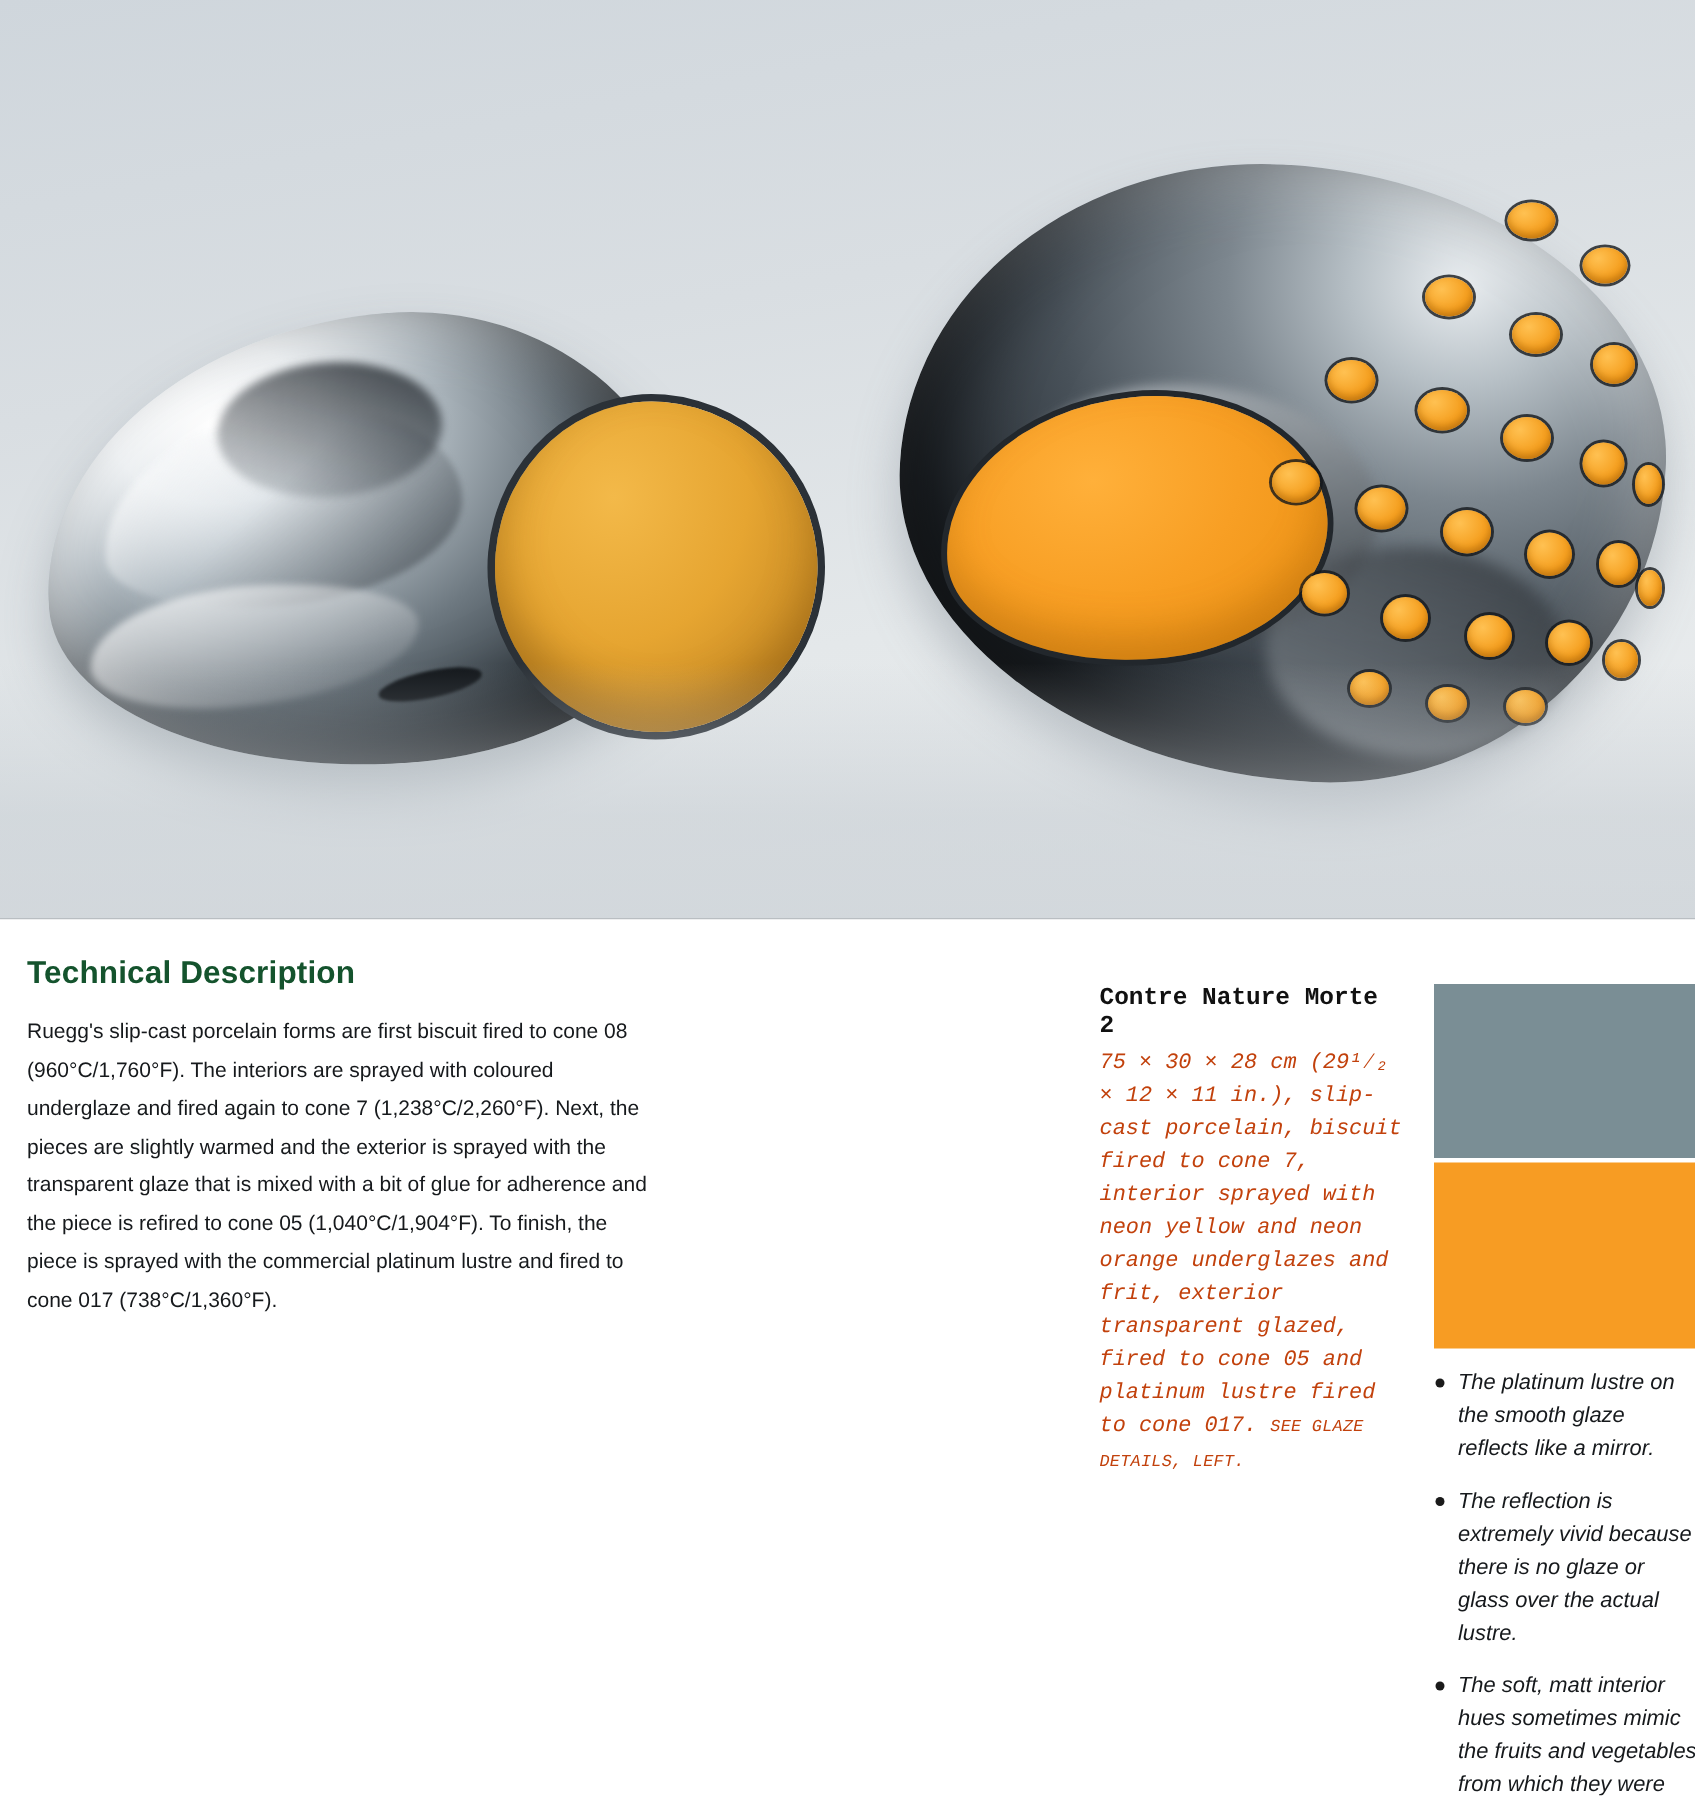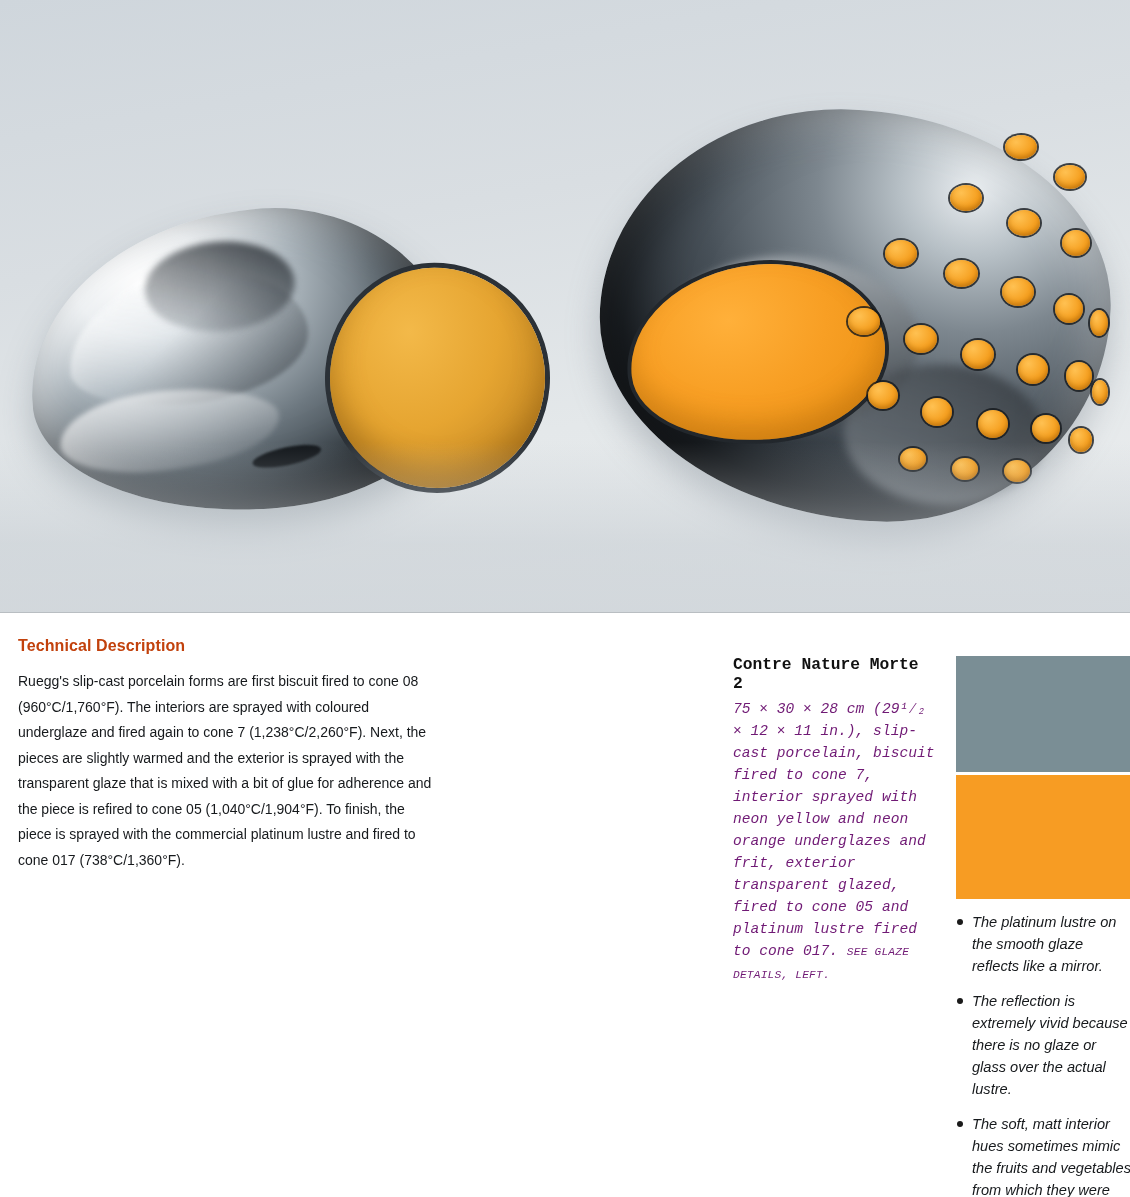--- a/index.html
+++ b/index.html
@@ -181,25 +181,25 @@
     background: #ffffff;
   }
 
   .tech-col {
     position: absolute;
     left: 18px;
     top: 24px;
     width: 420px;
   }
   .tech-title {
-    font-size: 16px;
+    font-size: 21px;
     font-weight: bold;
     letter-spacing: 0.1px;
     margin: 0 0 14px 0;
-    color: #c2410c;
+    color: #14532d;
   }
   .tech-body {
     font-size: 14px;
     line-height: 25.5px;
     color: #16191c;
     margin: 0;
   }
 
   .caption-col {
     position: absolute;
@@ -211,21 +211,21 @@
   .caption-title {
     font-size: 16.3px;
     font-weight: bold;
     margin: 0 0 5px 0;
     color: #111;
   }
   .caption-body {
     font-size: 14.6px;
     line-height: 22px;
     font-style: italic;
-    color: #701a75;
+    color: #c2410c;
     margin: 0;
   }
   .caption-body .smallcaps {
     font-size: 11.2px;
     font-style: italic;
     letter-spacing: 0.2px;
   }
 
   .swatches {
     position: absolute;

